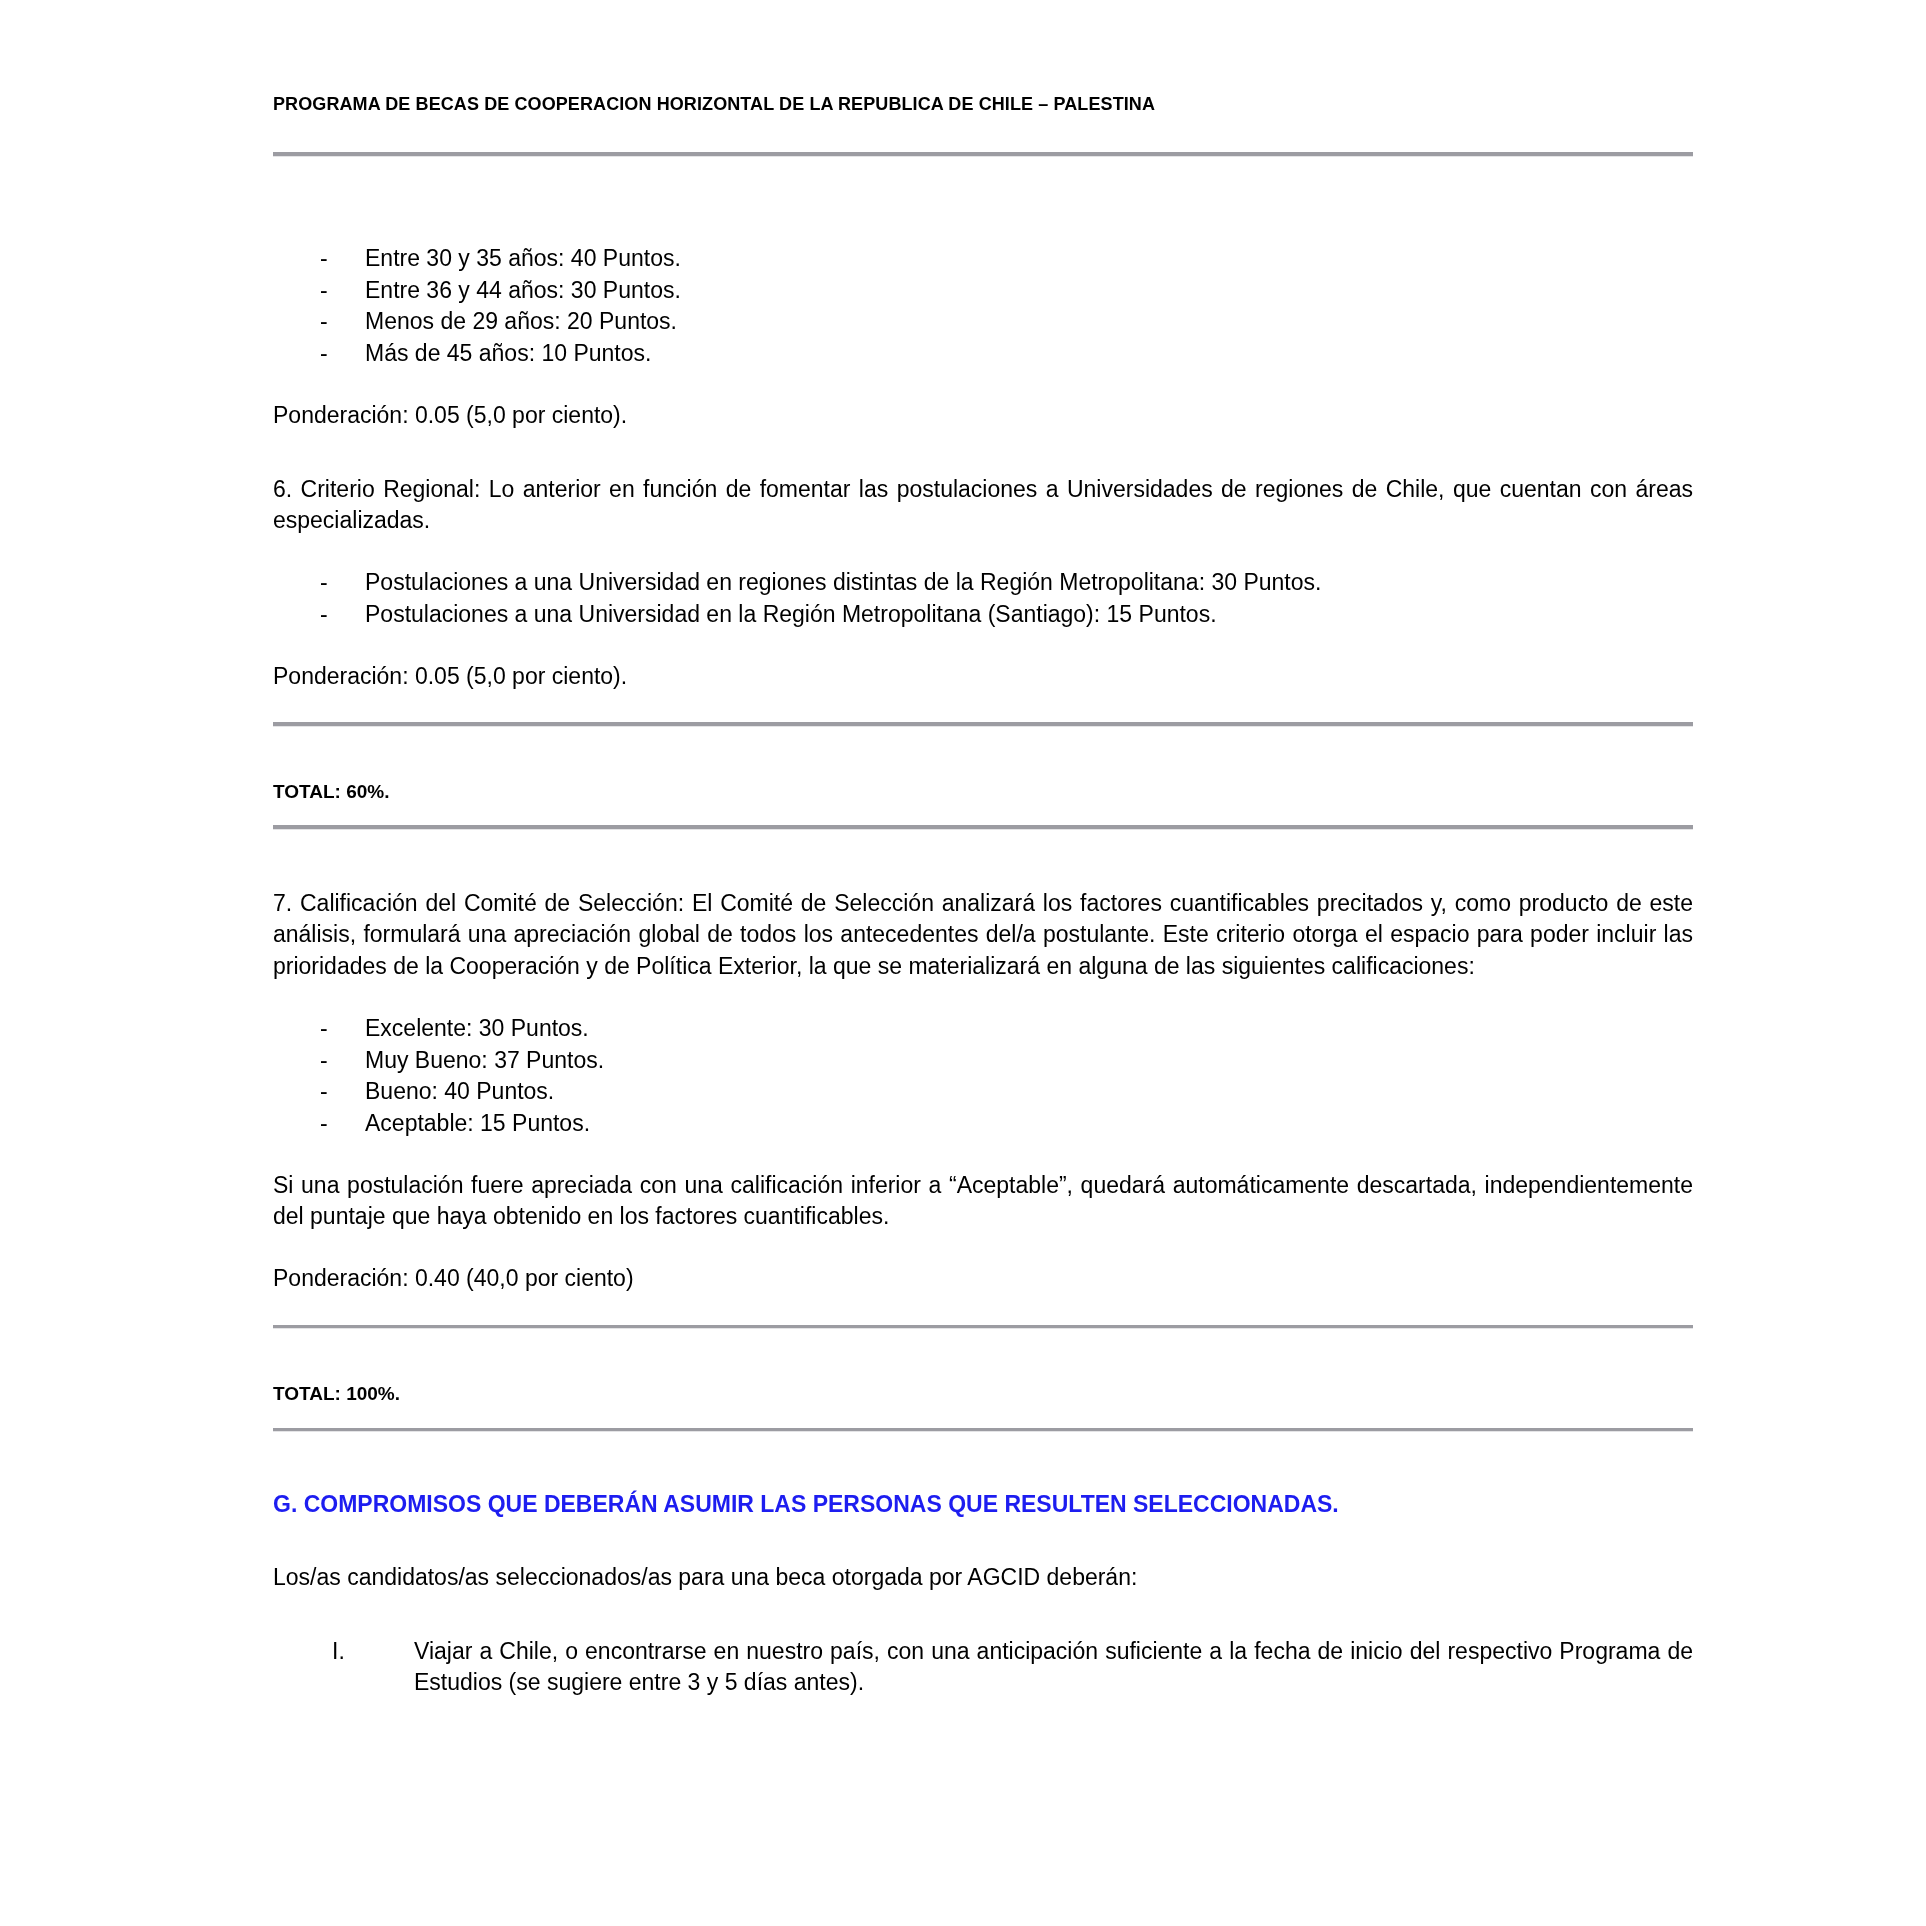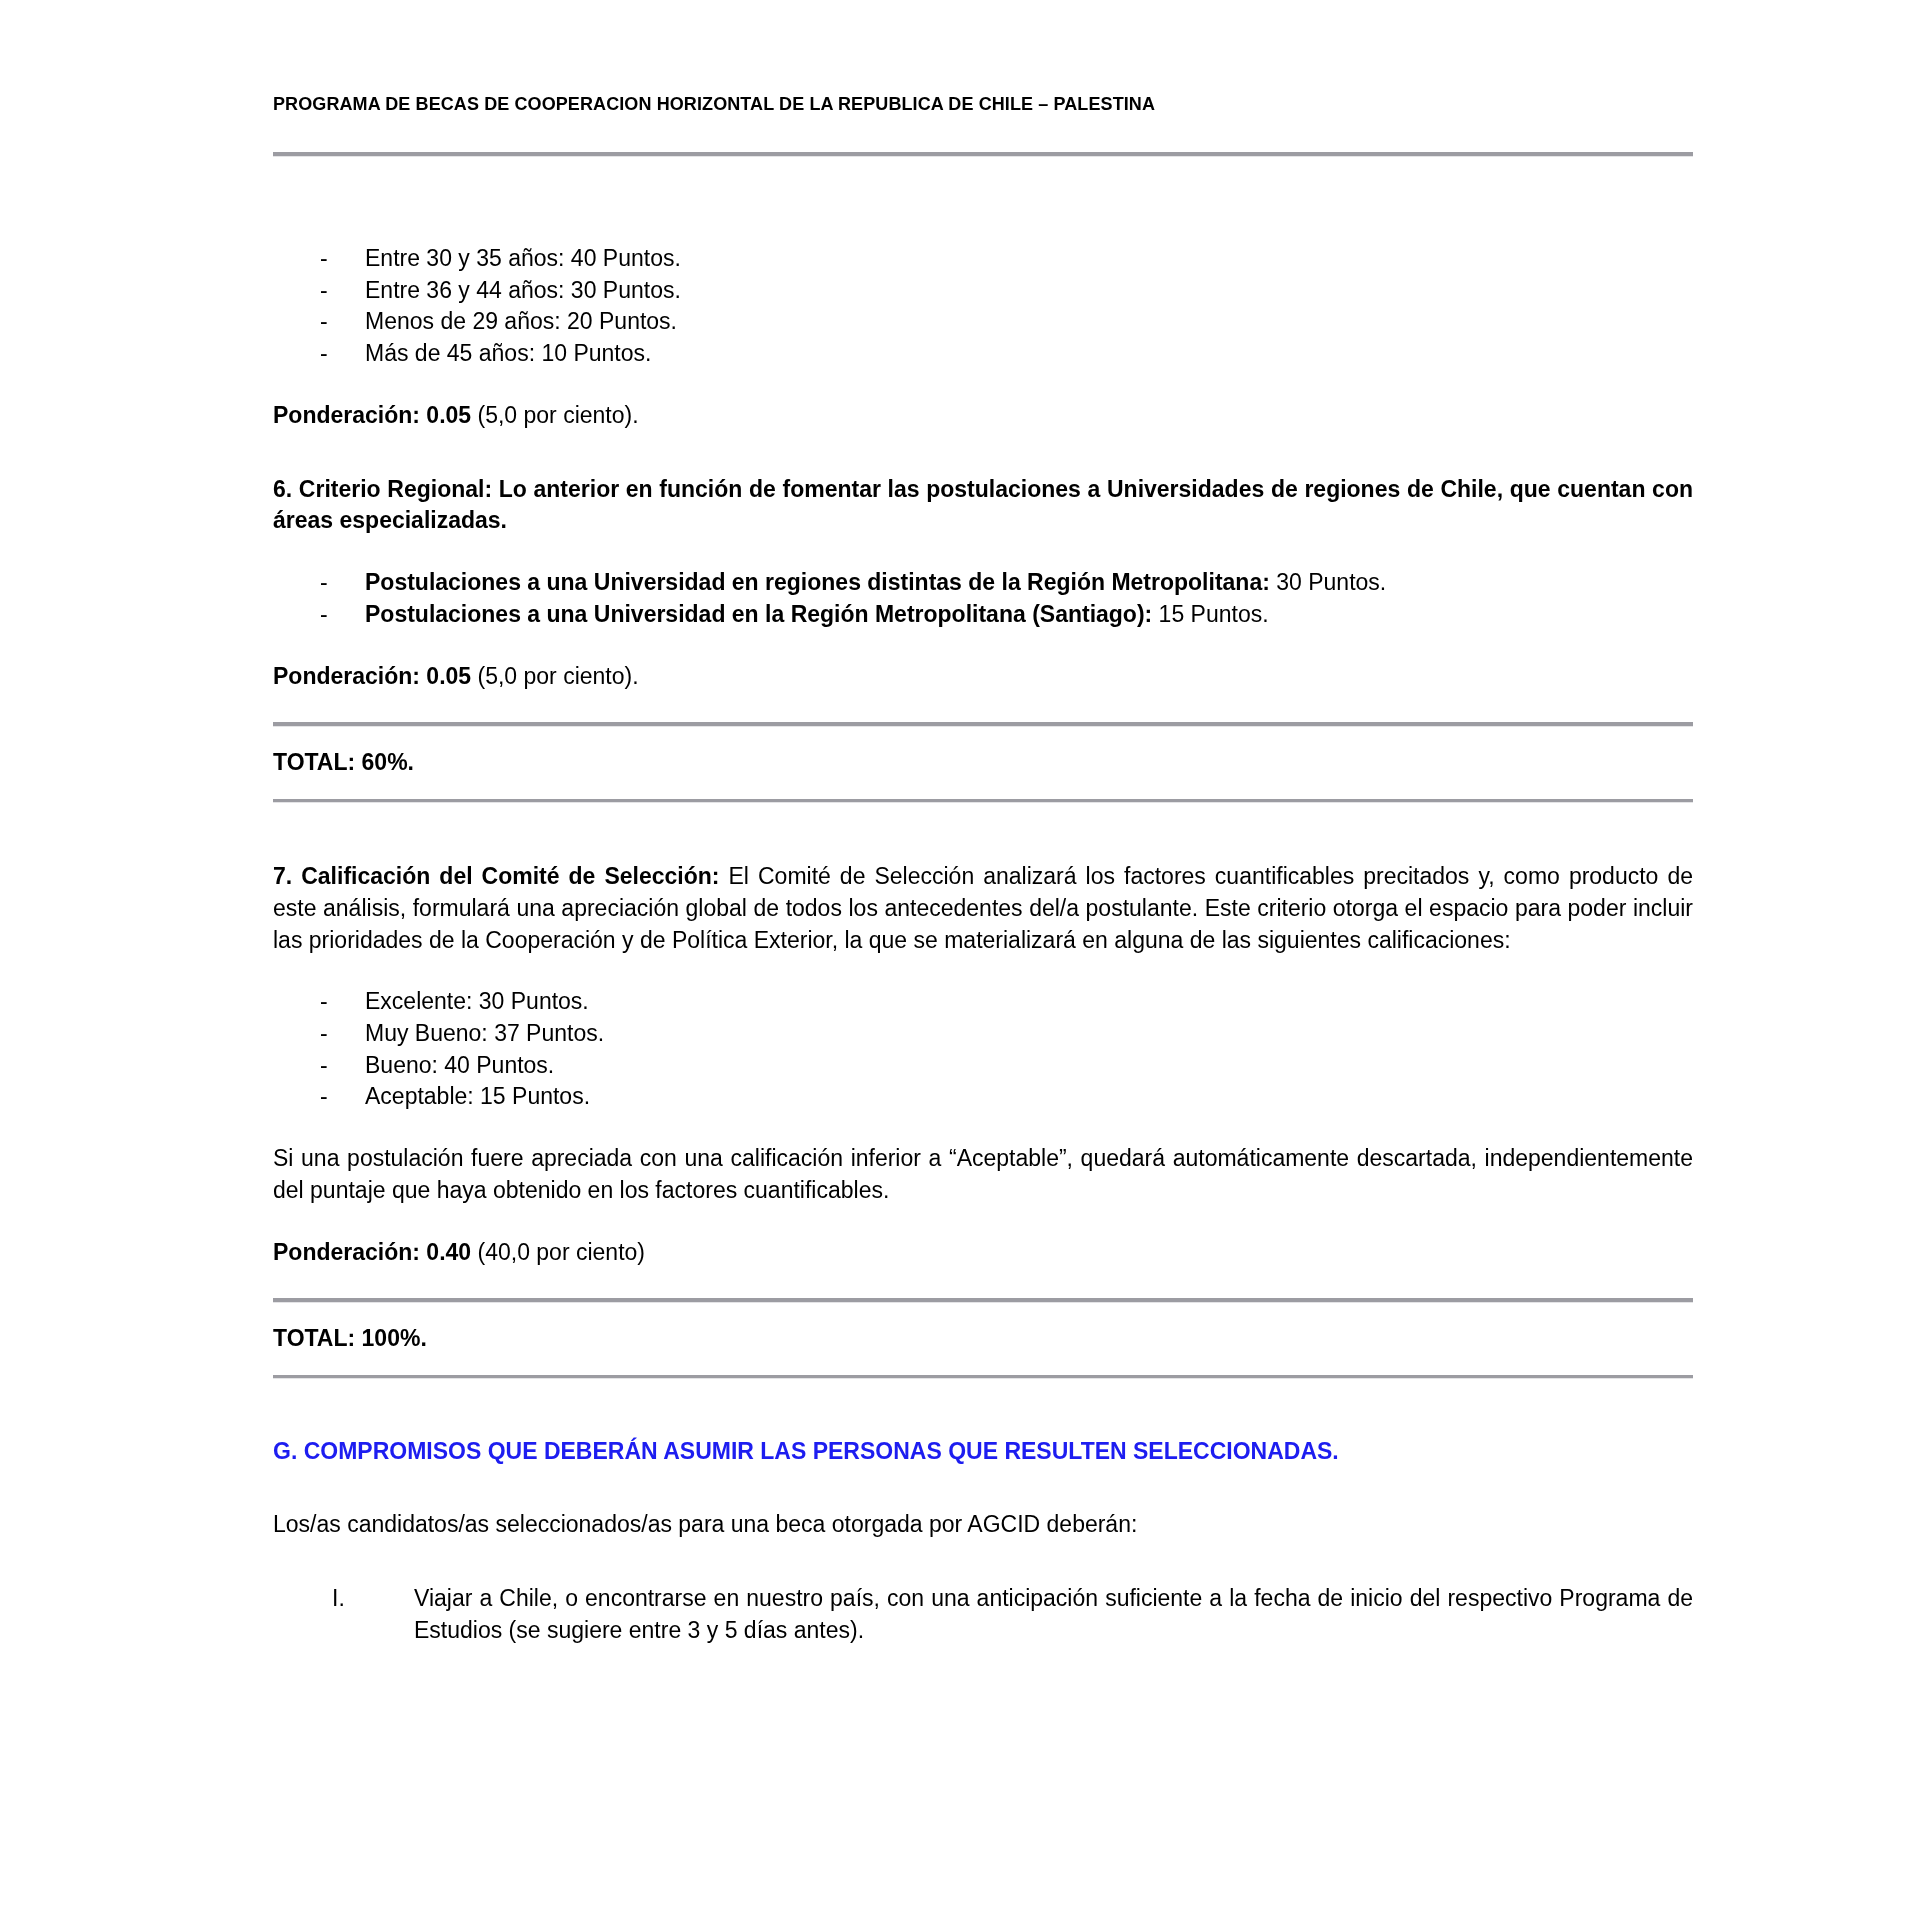--- a/index.html
+++ b/index.html
@@ -66,21 +66,21 @@
 
   .body-text {
     font-family: "Liberation Sans", sans-serif;
     font-size: 23px;
     line-height: 1.38;
     color: #000000;
     text-align: justify;
     text-justify: inter-word;
   }
 
-  .bold { font-weight: bold; }
+  .bold { font-weight: normal; }
 
   
   .dash-list {
     list-style: none;
     margin: 0;
     padding: 0;
   }
   .dash-list li {
     position: relative;
     padding-left: 92px;
@@ -139,23 +139,24 @@
     font-family: "Liberation Sans", sans-serif;
     font-size: 23px;
     font-weight: bold;
     color: #1d1df0;
     line-height: 1.3;
     text-align: left;
   }
 
   .total-line {
     font-family: "Liberation Sans", sans-serif;
-    font-size: 23px;
+    font-size: 19px;
     font-weight: bold;
     line-height: 1.38;
+    margin-top: 32px;
   }
 </style>
 </head>
 <body>
 
 <div class="page">
 
   <div class="running-header">
     <div class="running-header-text">PROGRAMA DE BECAS DE COOPERACION HORIZONTAL DE LA REPUBLICA DE CHILE – PALESTINA</div>
   </div>

